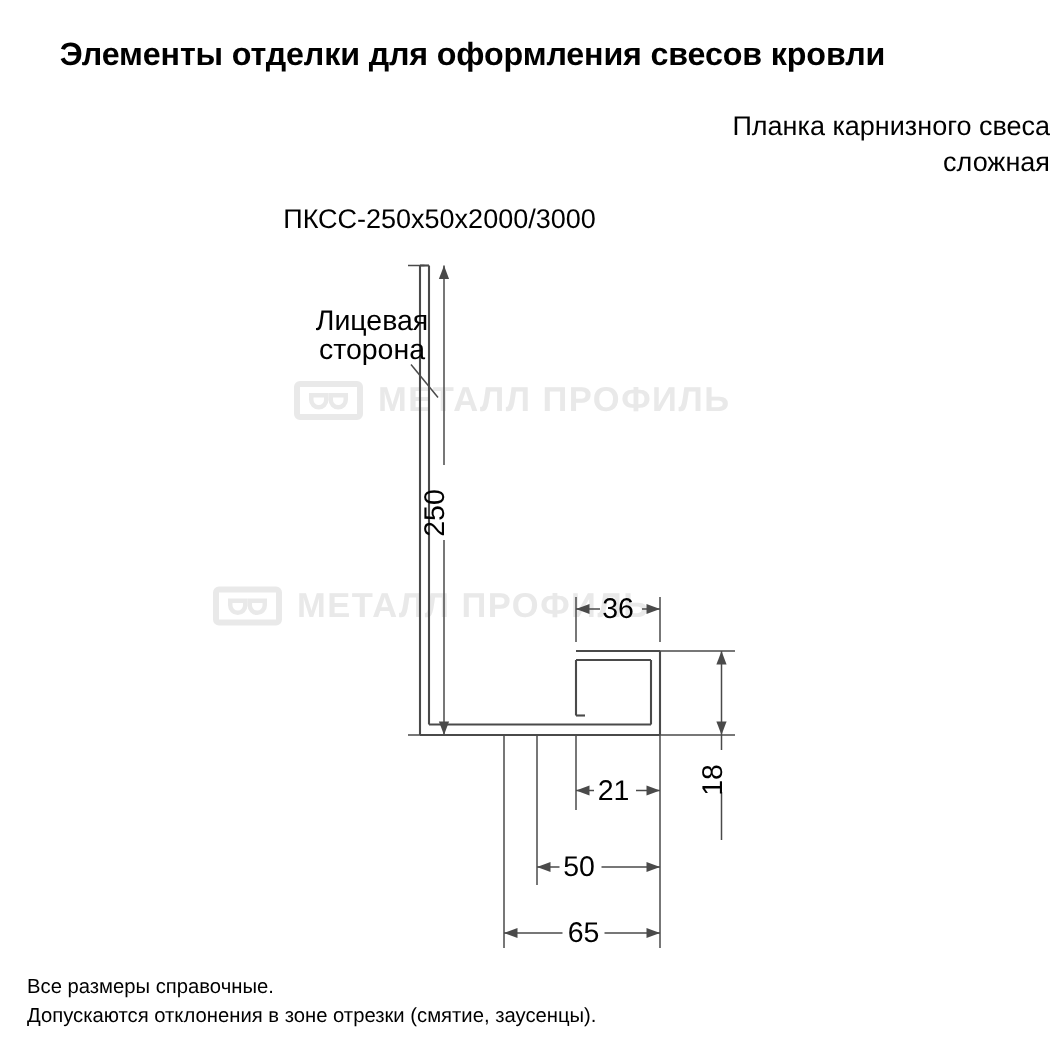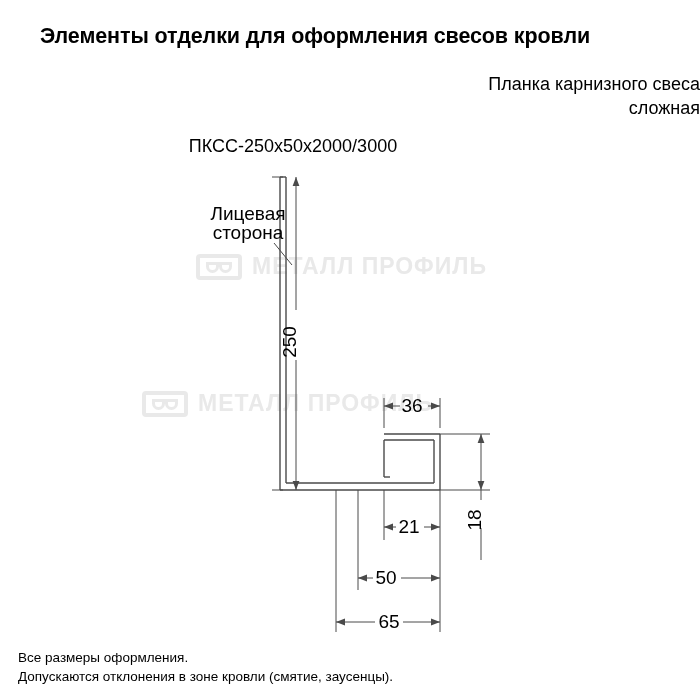--- a/index.html
+++ b/index.html
@@ -235,15 +235,15 @@
     <path d="M 336 622 L 375 622"></path>
     <path d="M 403 622 L 440 622"></path>
     <path d="M 336 622 L 345 618.6 L 345 625.4 Z" fill="#4a4a4a" stroke="none"></path>
     <path d="M 440 622 L 431 618.6 L 431 625.4 Z" fill="#4a4a4a" stroke="none"></path>
   </g>
   <text class="dim-text" x="389" y="628" text-anchor="middle">65</text>
 
 </svg>
 
 <div class="footer">
-  <div>Все размеры оформления.</div>
-  <div>Допускаются отклонения в зоне кровли (смятие, заусенцы).</div>
+  <div>Все размеры справочные.</div>
+  <div>Допускаются отклонения в зоне отрезки (смятие, заусенцы).</div>
 </div>
 
 </body></html>

